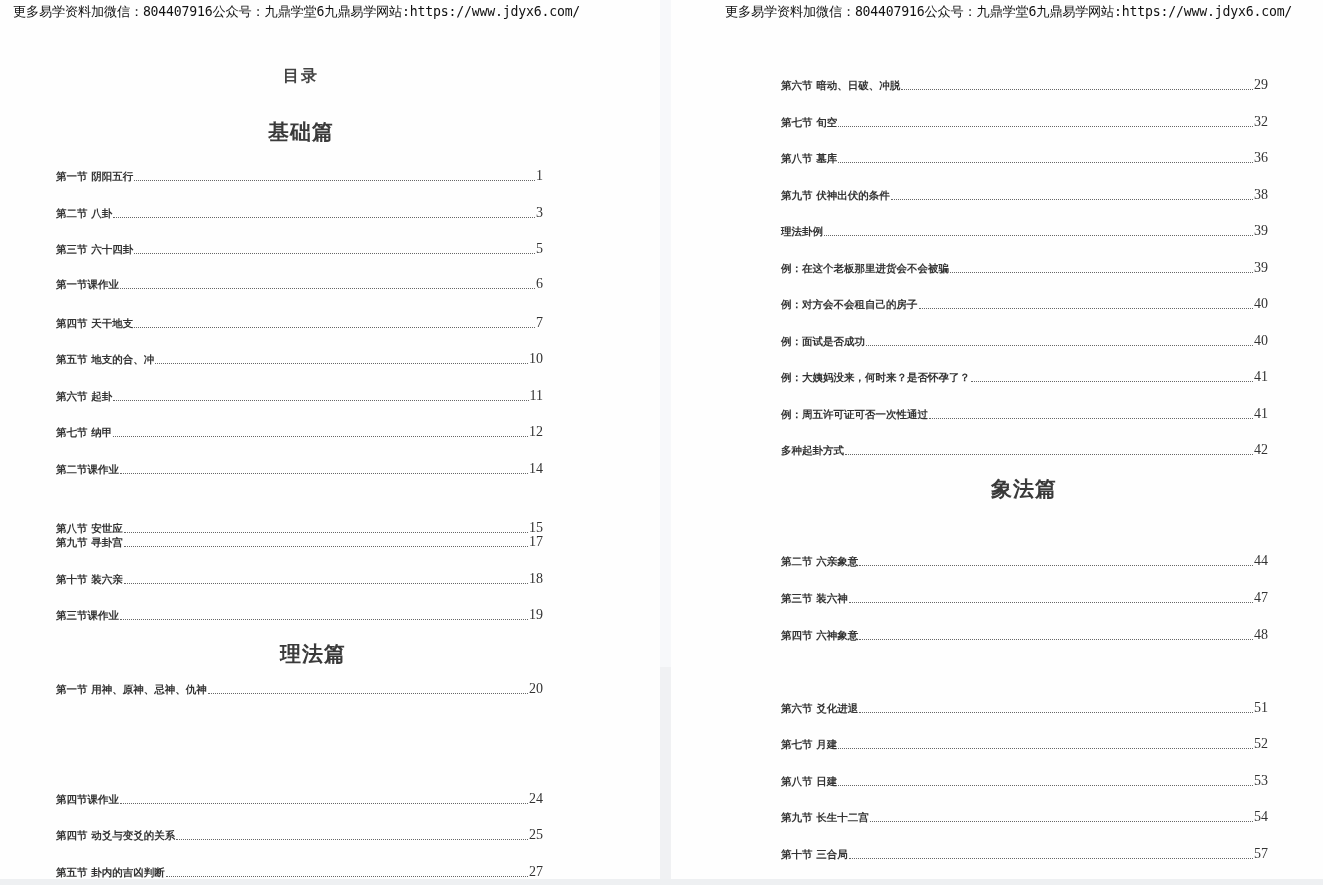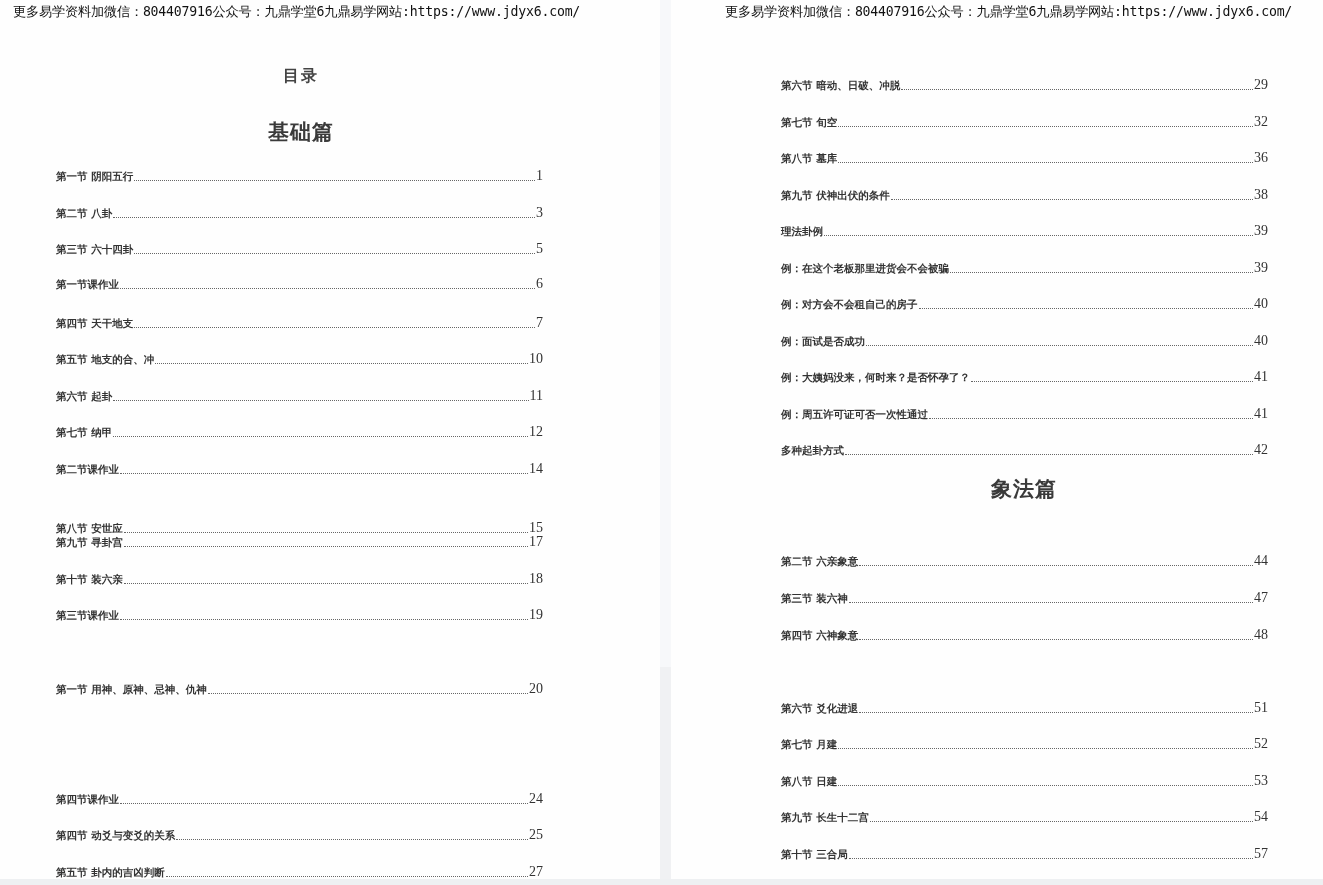--- a/index.html
+++ b/index.html
@@ -132,20 +132,21 @@
         <span class="label">第十节  装六亲</span>
         <span class="leader"></span>
         <span class="pg">18</span>
       </div>
     <div class="toc-row" style="top:607px">
         <span class="label">第三节课作业</span>
         <span class="leader"></span>
         <span class="pg">19</span>
       </div>
 
+    <div class="part-heading" style="left:0;width:626px;top:640px;">理法篇</div>
 
     <div class="toc-row" style="top:681px">
         <span class="label">第一节  用神、原神、忌神、仇神</span>
         <span class="leader"></span>
         <span class="pg">20</span>
       </div>
     <div class="toc-row" style="top:791px">
         <span class="label">第四节课作业</span>
         <span class="leader"></span>
         <span class="pg">24</span>

